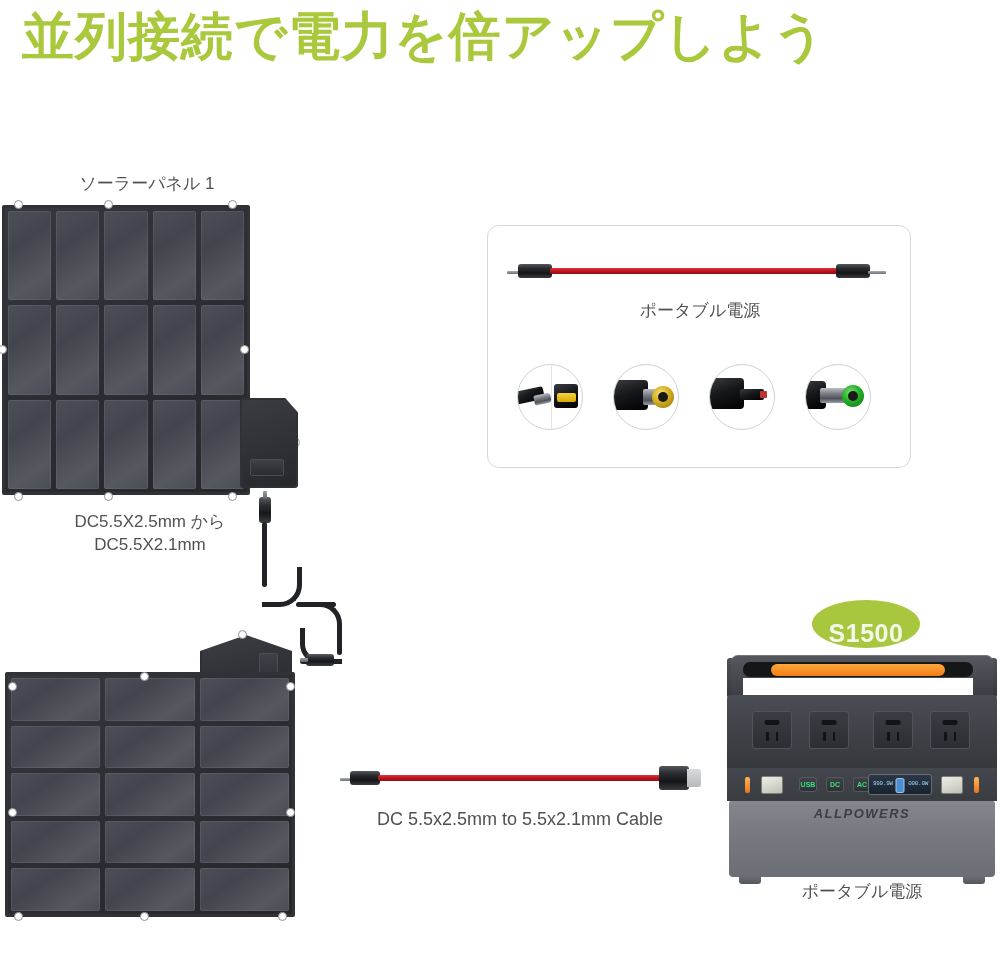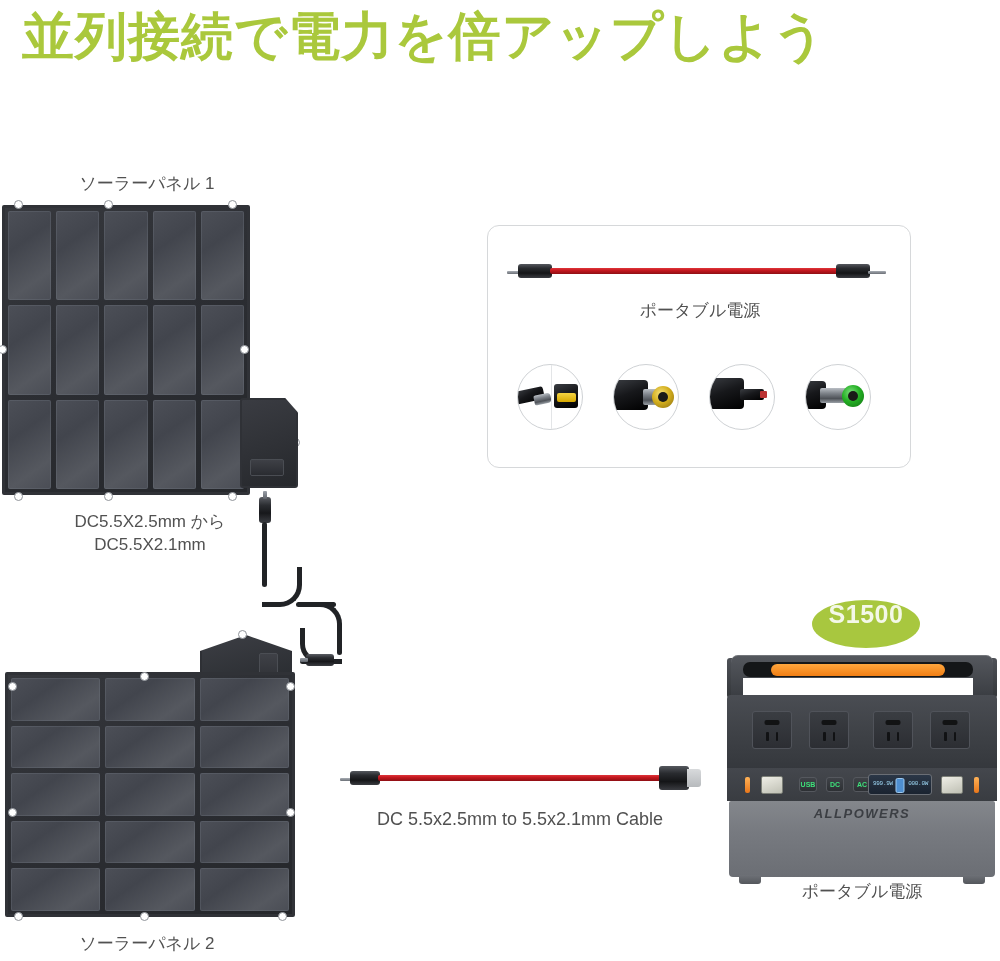--- a/index.html
+++ b/index.html
@@ -159,21 +159,21 @@
   }
   .green-ring {
     position: absolute; border-radius: 50%;
     background: radial-gradient(circle at 40% 35%, #7de07d 0%, #24b024 45%, #127012 100%);
   }
 
   
   #badge {
     position: absolute; left: 812px; top: 600px; width: 108px; height: 48px;
     background: #a8c73f; border-radius: 50%;
-    display: flex; align-items: flex-start; justify-content: center;
+    display: flex; align-items: flex-end; justify-content: center;
   }
   #badge span {
     color: #f4f8e8; font-size: 25px; font-weight: 700; letter-spacing: .5px;
   }
 
   
   #station { position: absolute; left: 727px; top: 655px; width: 270px; height: 235px; }
   #st-handle-frame {
     position: absolute; left: 4px; top: 0; width: 262px; height: 42px;
     background: linear-gradient(180deg,#55585e,#3a3d42);
@@ -360,21 +360,20 @@
   <div class="grommet" style="left:238px; top:630px;"></div>
   <div class="grommet" style="left:140px; top:672px;"></div>
   <div class="grommet" style="left:8px; top:682px;"></div>
   <div class="grommet" style="left:286px; top:682px;"></div>
   <div class="grommet" style="left:8px; top:808px;"></div>
   <div class="grommet" style="left:286px; top:808px;"></div>
   <div class="grommet" style="left:14px; top:912px;"></div>
   <div class="grommet" style="left:140px; top:912px;"></div>
   <div class="grommet" style="left:278px; top:912px;"></div>
 
-  <div class="lbl" style="left:62px; top:932px; width:170px;">ソーラーパネル 2</div>
 
   <div id="convbox">
 
     <div class="conn-tip" style="left:19px; top:45px; width:14px;"></div>
     <div class="conn-black" style="left:30px; top:38px; width:34px; height:14px;"></div>
     <div class="red-cable" style="left:62px; top:42px; width:290px;"></div>
     <div class="conn-black" style="left:348px; top:38px; width:34px; height:14px;"></div>
     <div class="conn-tip" style="left:380px; top:45px; width:18px;"></div>
 
     <div class="lbl" style="left:0; top:73px; width:424px; position:absolute;">ポータブル電源</div>

